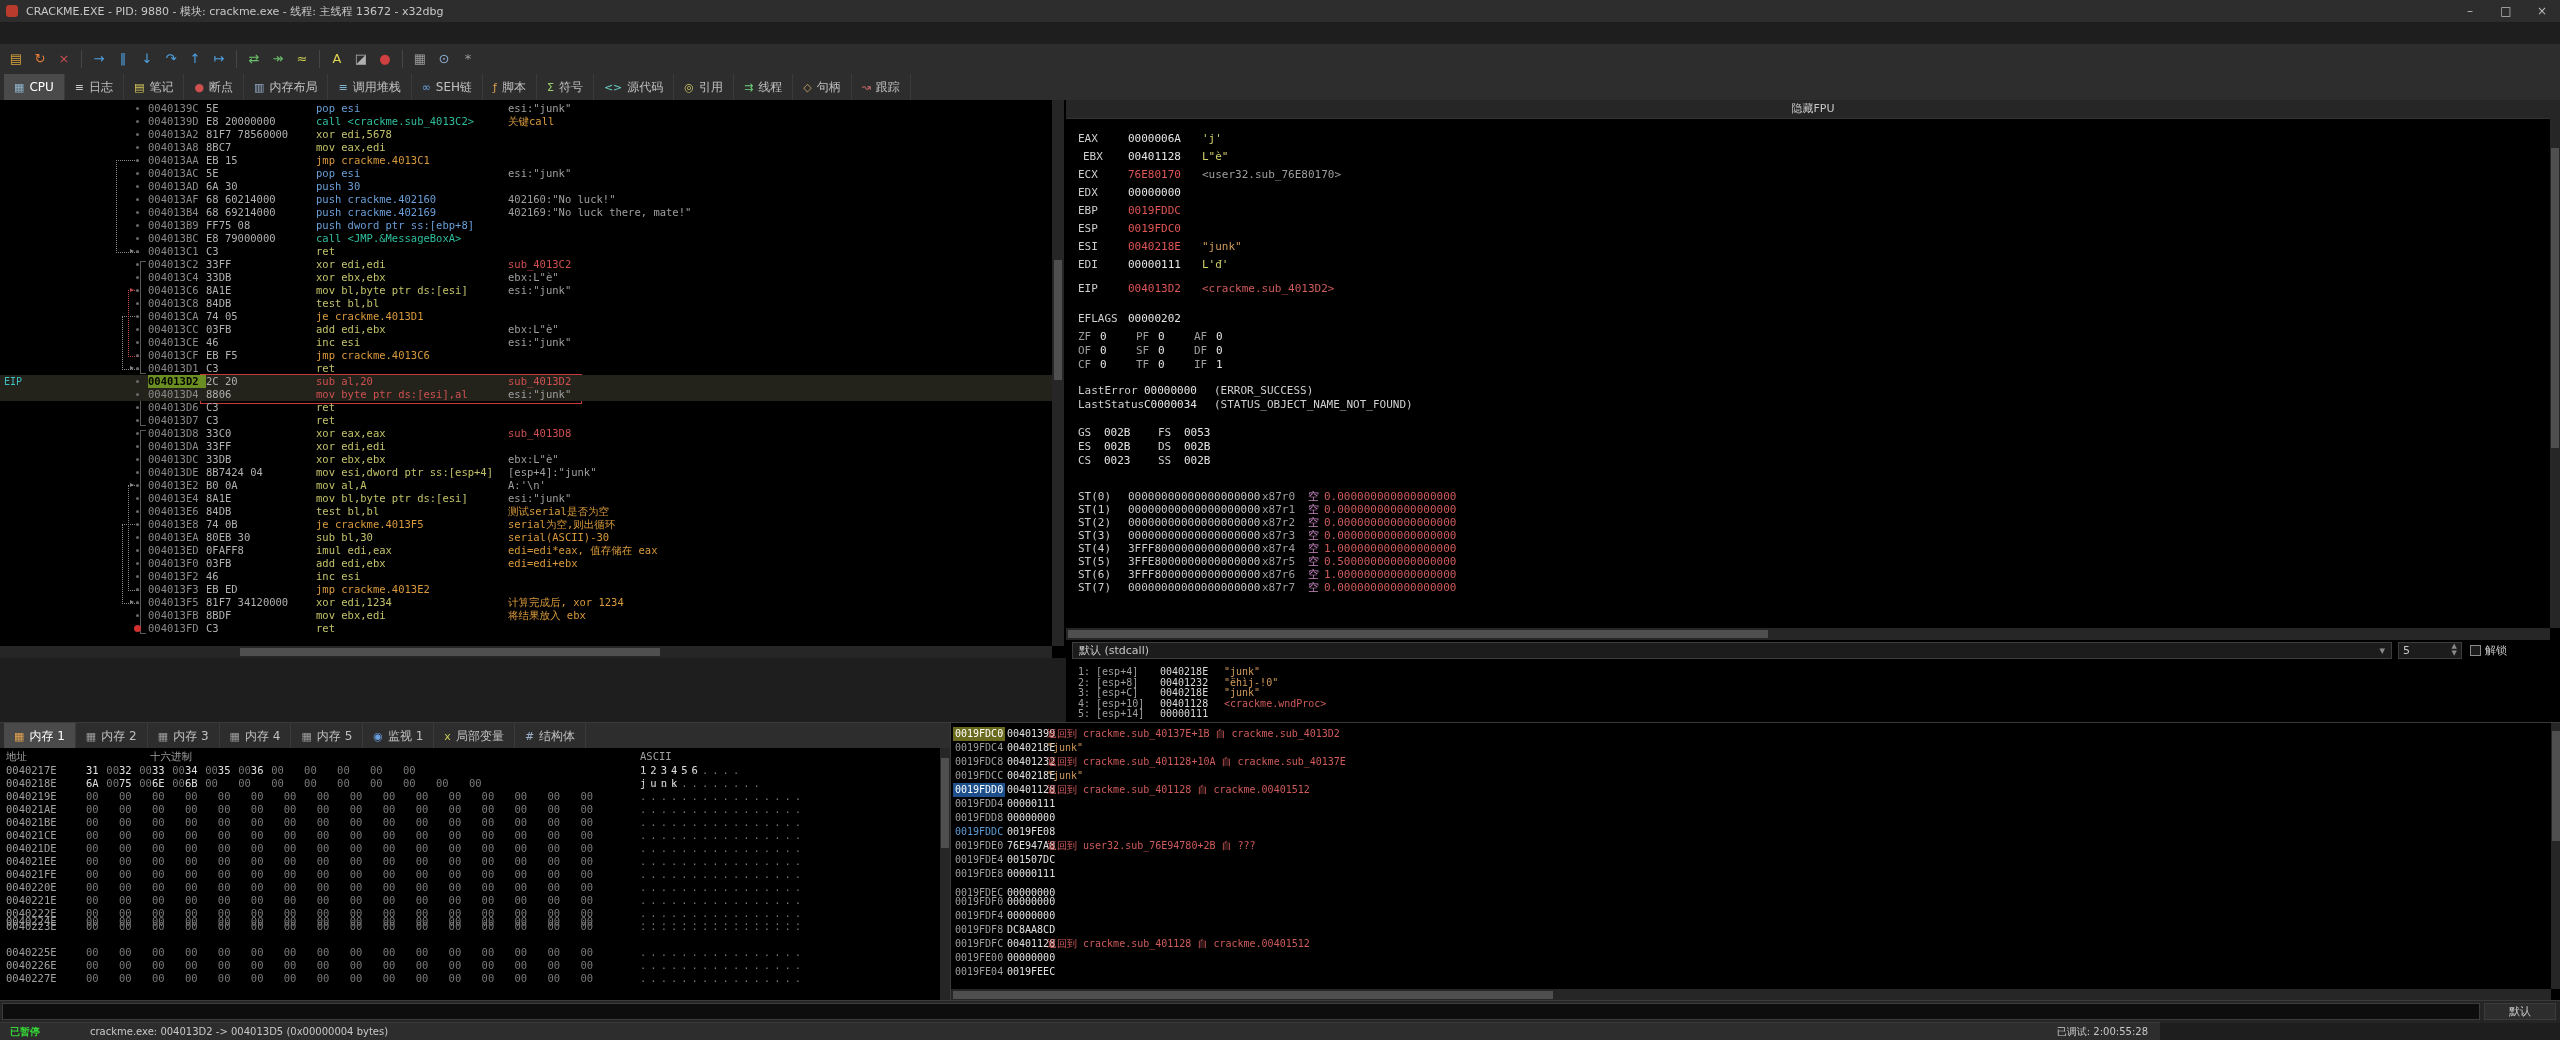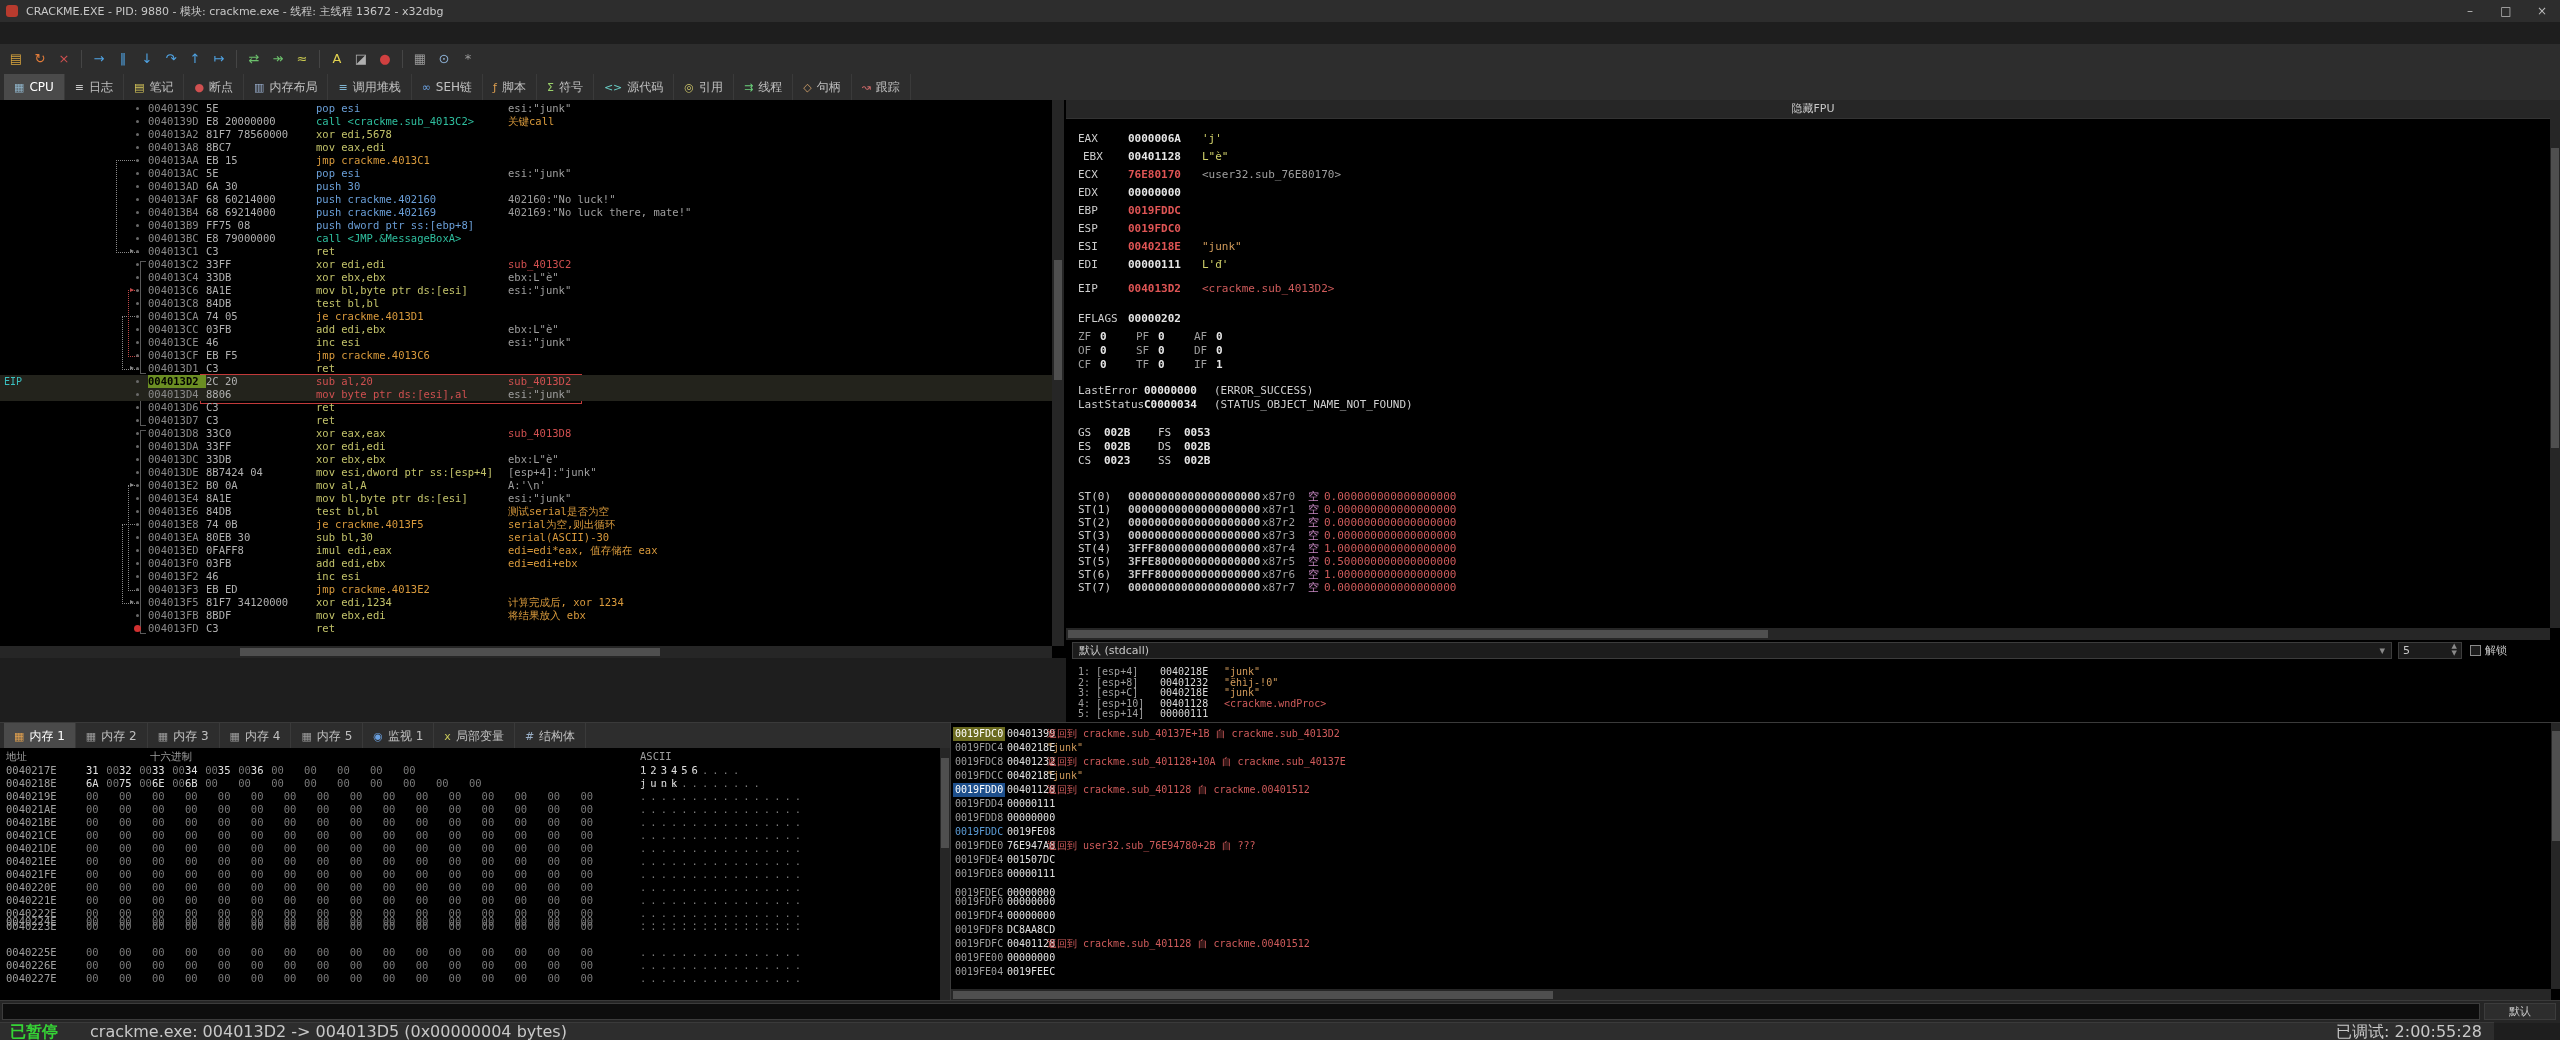--- a/index.html
+++ b/index.html
@@ -52,21 +52,21 @@
   
   #infopane{left:0;top:658px;width:1066px;height:42px;border-right:1px solid #3a3a3a;}
   .infoline{position:absolute;left:8px;font:11px "DejaVu Sans Mono",monospace;color:#cfcfcf;}
   #codestrip{position:absolute;left:0;top:700px;width:1066px;height:22px;background:#252525;border-top:1px solid #3a3a3a;border-bottom:1px solid #3a3a3a;font:11px "DejaVu Sans Mono",monospace;color:#d0d0d0;line-height:20px;padding-left:8px;box-sizing:border-box;}
 
   
   #regs{left:1066px;top:100px;width:1494px;height:540px;}
   #fpu-header{position:absolute;left:0;top:0;width:100%;height:18px;background:#262626;border-bottom:1px solid #333;text-align:center;font-size:11px;color:#c8c8c8;line-height:17px;}
   .rline{position:absolute;left:0;width:100%;height:14px;font:11px "DejaVu Sans Mono",monospace;line-height:14px;white-space:pre;}
   .rline span{position:absolute;top:0;}
-  .r-name{color:#cfcfcf;} .r-val{color:#e6e6e6;font-weight:bold;} .r-val.chg{color:#e05555;}
+  .r-name{color:#cfcfcf;} .r-val{color:#e6e6e6;} .r-val.chg{color:#e05555;}
   .r-comm{color:#9f9f9f;} .r-comm.chr{color:#d0d06a;} .r-comm.str{color:#d09a5a;} .r-comm.sym{color:#cf5b5b;} .r-comm.sym2{color:#9f9f9f;}
   .r-fname{color:#9f9f9f;} .r-etext{color:#cfcfcf;}
   .r-tag{color:#9f9f9f;} .r-status{color:#c586c0;} .r-dec{color:#cf5b5b;} .r-val.dim{color:#c8c8c8;}
 
   
   #args{left:1066px;top:640px;width:1494px;height:82px;}
   #args-combo{position:absolute;left:6px;top:2px;width:1320px;height:17px;background:#1c1c1c;border:1px solid #3c3c3c;font-size:11px;color:#c8c8c8;line-height:15px;padding:0 6px;box-sizing:border-box;}
   #args-combo .caret{float:right;color:#8a8a8a;}
   #args-spin{position:absolute;left:1332px;top:2px;width:64px;height:17px;background:#1c1c1c;border:1px solid #3c3c3c;font-size:11px;color:#c8c8c8;line-height:15px;padding:0 4px;box-sizing:border-box;}
   #args-spin .spin{float:right;color:#8a8a8a;font-size:7px;line-height:7px;}
@@ -99,21 +99,21 @@
   .st-addr.cbp{color:#5b9bd5;}
   .st-addr.sel{background:#1d4f8c;color:#fff;}
   .st-val{left:56px;color:#e0e0e0;}
   .st-note{left:96px;color:#b8b8b8;}
   .st-note.ret{color:#cf5b5b;} .st-note.str{color:#d09a5a;}
 
   
   #cmdbar{position:absolute;left:0;top:1000px;width:2560px;height:22px;background:#252525;border-top:1px solid #3a3a3a;}
   #cmd-input{position:absolute;left:2px;top:2px;width:2478px;height:17px;background:#0d0d0d;border:1px solid #3c3c3c;color:#ddd;font:11px "DejaVu Sans Mono",monospace;box-sizing:border-box;}
   #cmd-default{position:absolute;left:2484px;top:2px;width:72px;height:17px;background:#2d2d2d;border:1px solid #3c3c3c;font-size:11px;color:#c8c8c8;text-align:center;line-height:15px;box-sizing:border-box;}
-  #statusbar{position:absolute;left:0;top:1022px;width:2494px;height:18px;background:#2d2d2d;border-top:1px solid #3a3a3a;font-size:16px;line-height:17px;}
+  #statusbar{position:absolute;left:0;top:1022px;width:2160px;height:18px;background:#2d2d2d;border-top:1px solid #3a3a3a;font-size:10px;line-height:17px;}
   #status-state{position:absolute;left:10px;color:#35d435;font-weight:bold;}
   #status-msg{position:absolute;left:90px;color:#c8c8c8;}
   #status-time{position:absolute;right:12px;color:#c8c8c8;}
 </style>
 </head>
 <body>
 
 <div id="root">
 
   <div id="titlebar">

